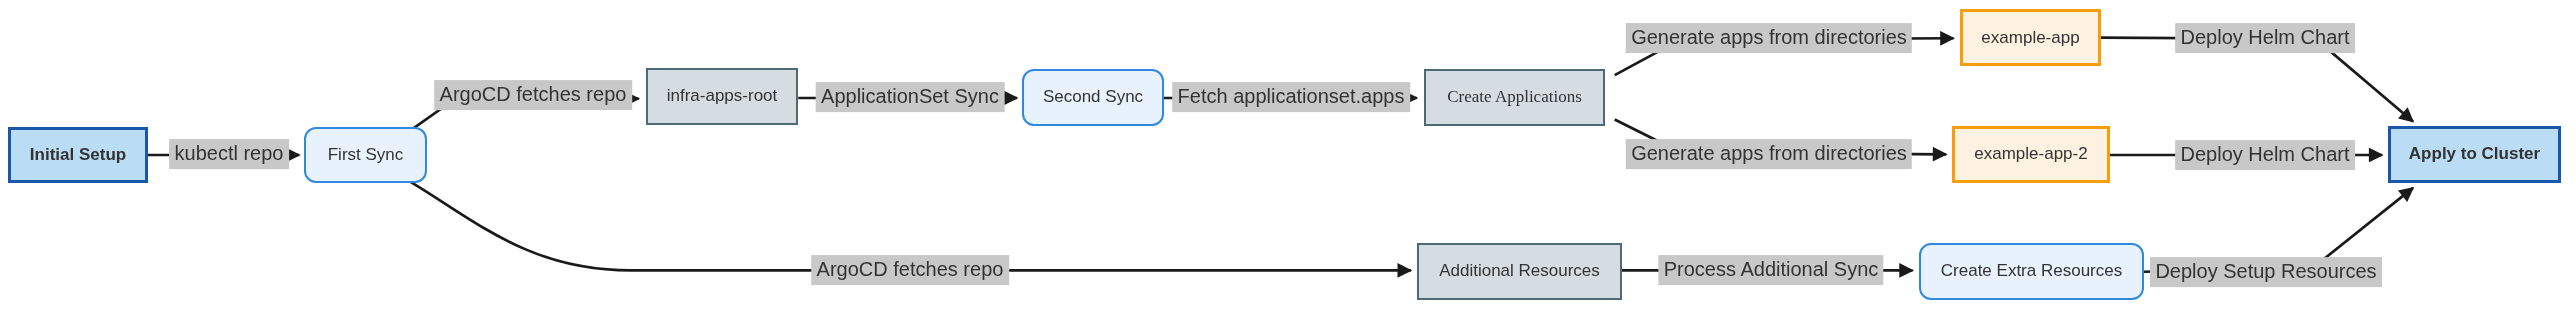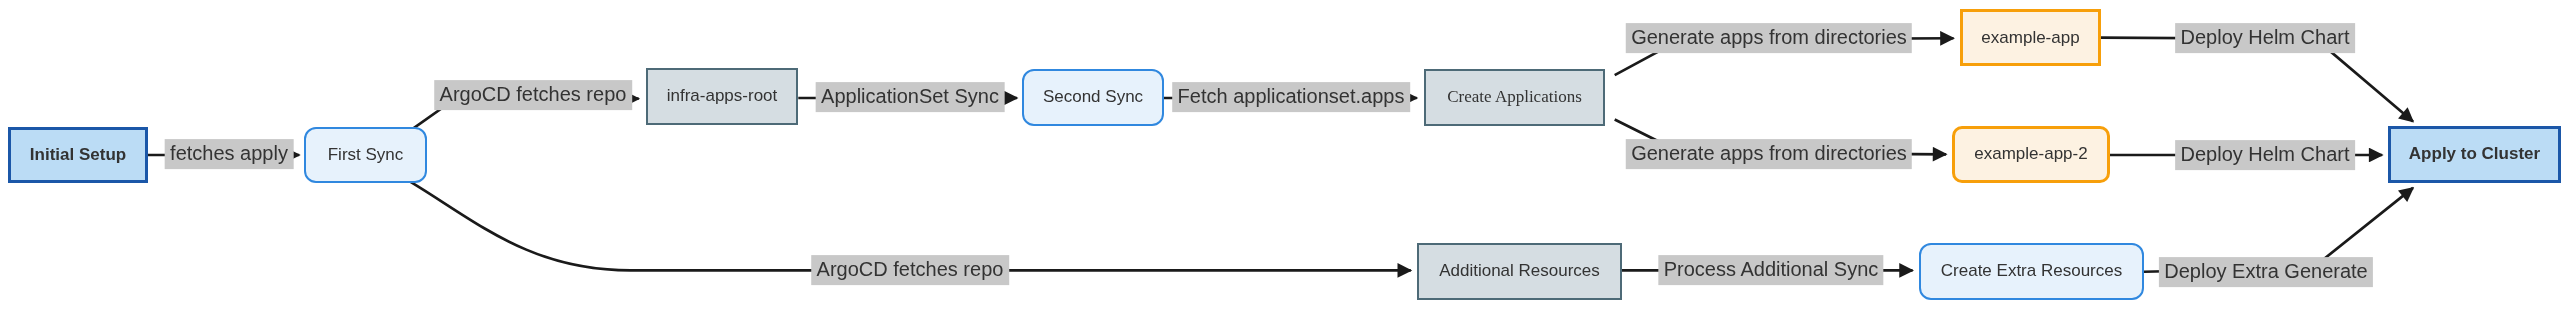--- a/index.html
+++ b/index.html
@@ -68,44 +68,44 @@
   <div class="node sync" style="left:304px;top:127px;width:123px;height:56px;">First Sync</div>
 
   <div class="node plain" style="left:646px;top:68px;width:152px;height:57px;">infra-apps-root</div>
 
   <div class="node sync" style="left:1022px;top:69px;width:142px;height:57px;">Second Sync</div>
 
   <div class="node plain" style="left:1424px;top:69px;width:181px;height:57px;font-family:Liberation Serif, serif;">Create Applications</div>
 
   <div class="node app" style="left:1960px;top:9.4px;width:141px;height:57px;">example-app</div>
 
-  <div class="node app" style="left:1952px;top:126px;width:158px;height:57px;border-radius:10px;">example-app-2</div>
+  <div class="node app" style="left:1952px;top:126px;width:158px;height:57px;">example-app-2</div>
 
   <div class="node plain" style="left:1417px;top:243px;width:205px;height:57px;">Additional Resources</div>
 
   <div class="node sync" style="left:1919px;top:243px;width:225px;height:57px;">Create Extra Resources</div>
 
   <div class="node emphasis" style="left:2388px;top:126px;width:173px;height:57px;">Apply to Cluster</div>
 
-  <div class="edge-label" style="left:229px;top:154px;">fetches apply</div>
+  <div class="edge-label" style="left:229px;top:154px;">kubectl repo</div>
 
   <div class="edge-label" style="left:533px;top:95px;">ArgoCD fetches repo</div>
 
   <div class="edge-label" style="left:910px;top:97px;">ApplicationSet Sync</div>
 
   <div class="edge-label" style="left:1291px;top:97px;">Fetch applicationset.apps</div>
 
   <div class="edge-label" style="left:1769px;top:38px;">Generate apps from directories</div>
 
   <div class="edge-label" style="left:1769px;top:154px;">Generate apps from directories</div>
 
   <div class="edge-label" style="left:2265px;top:38px;">Deploy Helm Chart</div>
 
   <div class="edge-label" style="left:2265px;top:155px;">Deploy Helm Chart</div>
 
   <div class="edge-label" style="left:910px;top:270px;">ArgoCD fetches repo</div>
 
   <div class="edge-label" style="left:1771px;top:270px;">Process Additional Sync</div>
 
-  <div class="edge-label" style="left:2266px;top:272px;">Deploy Extra Generate</div>
+  <div class="edge-label" style="left:2266px;top:272px;">Deploy Setup Resources</div>
 
 </div>
 
 
 </body></html>

